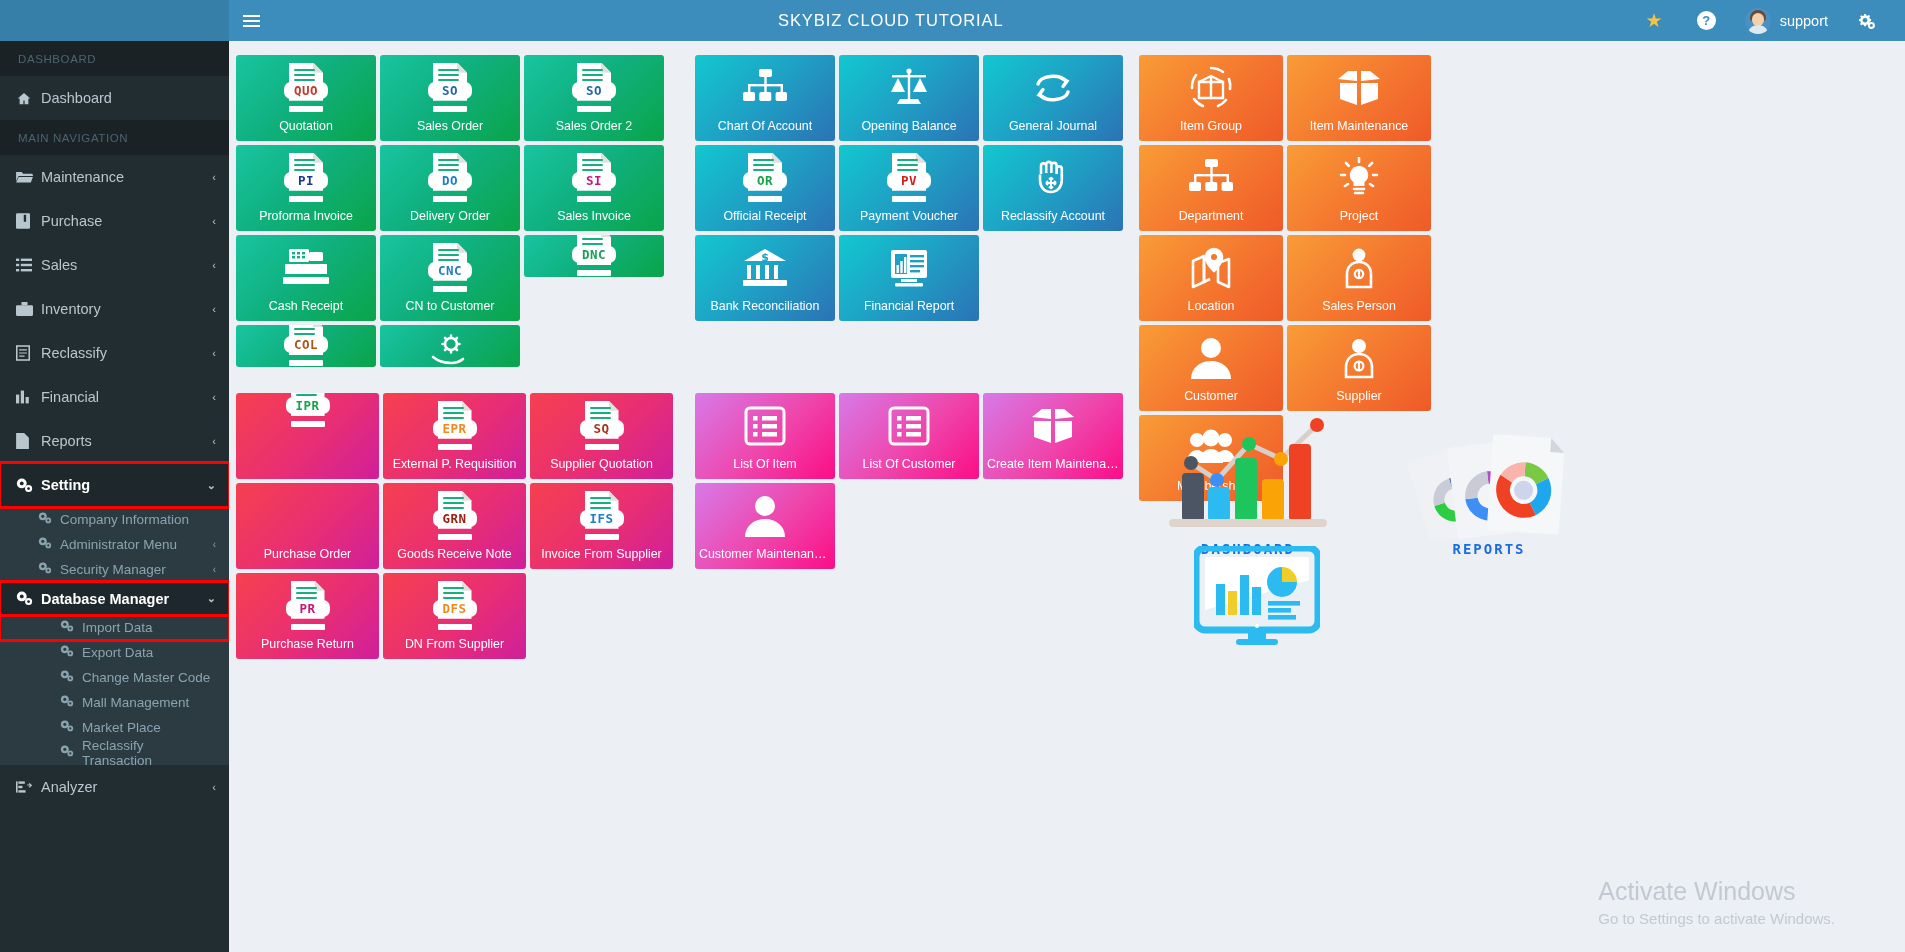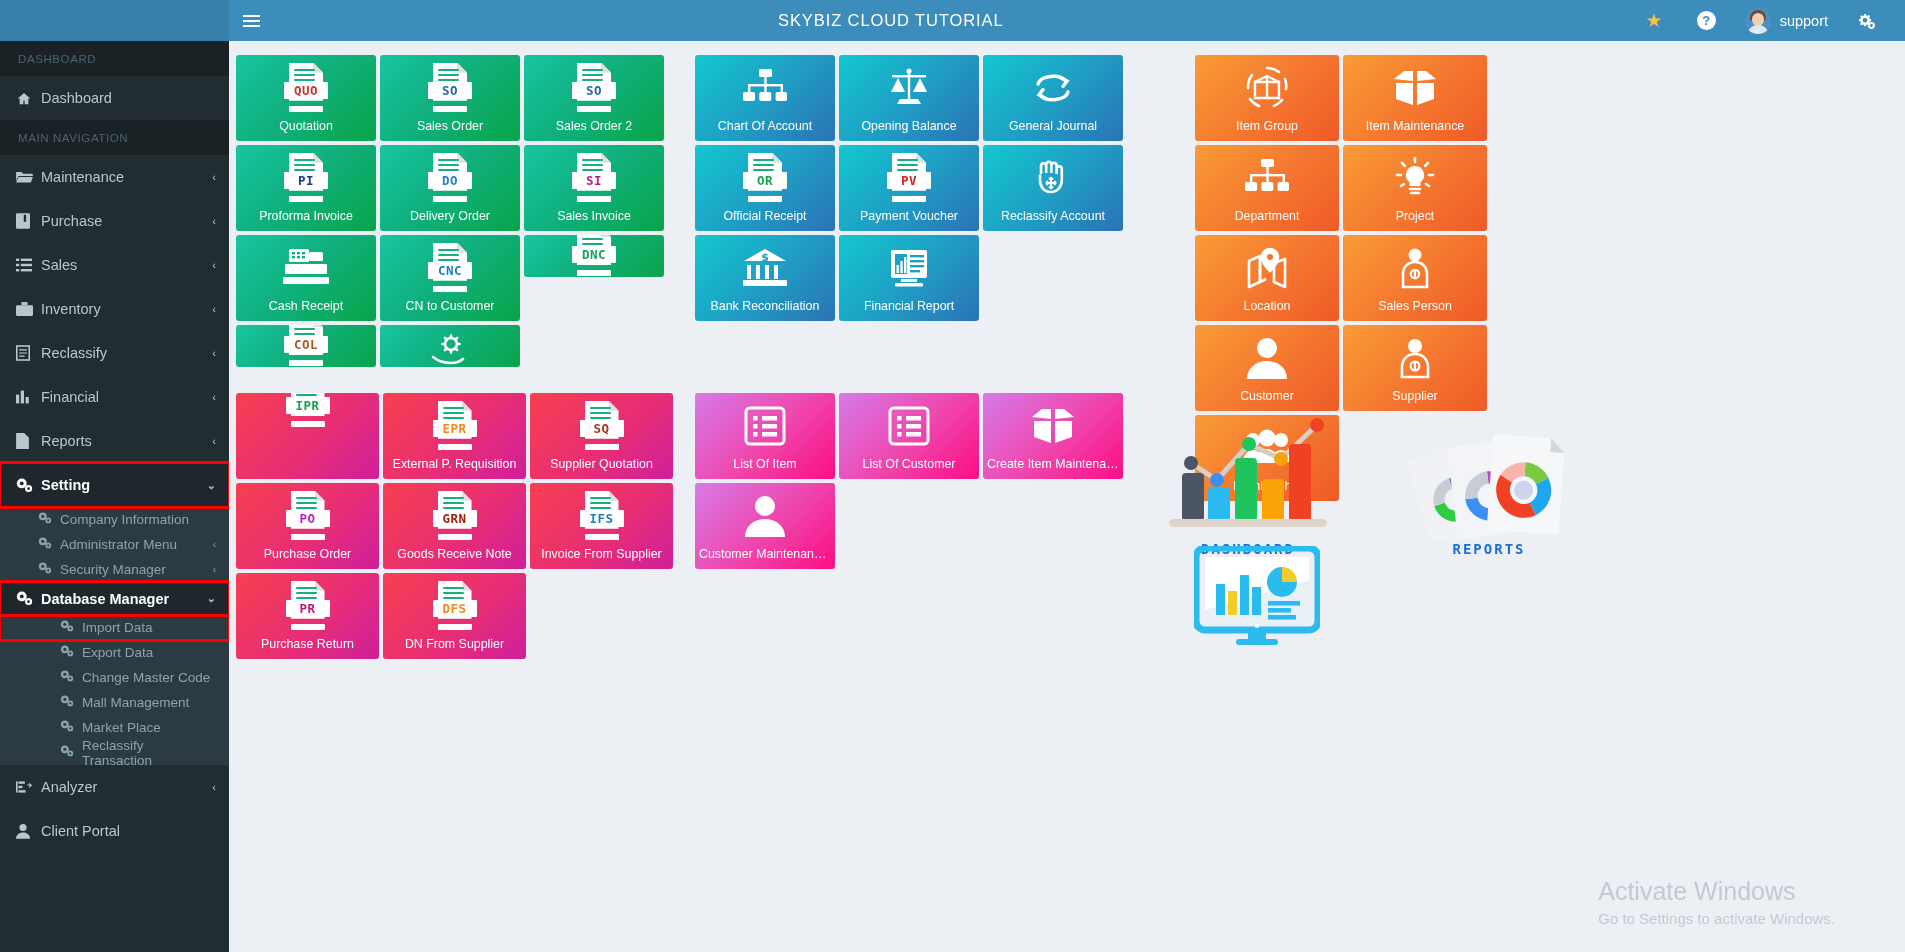--- a/index.html
+++ b/index.html
@@ -104,21 +104,21 @@
     clip-path: polygon(0 0, 72% 0, 100% 26%, 100% 100%, 0 100%);
   }
   .docicon .fold { position:absolute; right:5px; top:0; width:10px; height:10px;
                    background: rgba(0,0,0,.12); clip-path: polygon(0 0, 100% 100%, 0 100%); }
   .docicon .rules { position:absolute; left:10px; top:6px; width:21px; }
   .docicon .rules i { display:block; height:2.4px; background:#16b07c; margin-bottom:2.6px; border-radius:1px; }
   .docicon .badge {
     position: absolute; left: 0; top: 19px; width: 44px; height: 17px; background: #fff;
     display: flex; align-items: center; justify-content: center;
     font-family: "DejaVu Sans Mono", monospace; font-weight: bold; font-size: 12.5px;
-    letter-spacing: .4px; border-radius: 1px;
+    letter-spacing: .4px; border-radius: 7px;
   }
   .docicon .base { position:absolute; left:5px; bottom:1px; width:34px; height:6px; background:#fff; border-radius:1px;}
 
   
   .svgico svg { display: block; }
 
   
   .illus { position: absolute; }
   .illus-cap {
     text-align: center; font-family: "DejaVu Sans Mono", monospace; font-weight: bold;
@@ -410,29 +410,20 @@
           <rect x="3" y="1" width="8" height="3"></rect>
         <rect x="3" y="6.5" width="5" height="3"></rect>
           <rect x="3" y="12" width="9" height="3"></rect>
         <path d="M14 5.5h4M16.5 3.5l2.5 2.5-2.5 2.5" stroke="#b8c7ce" stroke-width="1.5" fill="none"></path>
       </svg>
     </span>
     <span class="lbl">Analyzer</span>
     <span class="arr">‹</span>
   </div>
 
-  <div class="side-item">
-    <span class="ico">
-      <svg width="14" height="16" viewBox="0 0 18 20" fill="#b8c7ce">
-          <circle cx="9" cy="5.5" r="4.6"></circle>
-          <path d="M0 20c0-5 4-8 9-8s9 3 9 8z"></path>
-        </svg>
-    </span>
-    <span class="lbl">Client Portal</span>
-  </div>
 </div>
 
 <div id="main">
 
   <div class="group" style="left:7px; top:14px; width:432px;">
 
     <div class="tile g-green">
       <div class="tico">
           <div class="docicon">
         <div class="sheet"></div>
@@ -746,21 +737,21 @@
           <rect x="23" y="22" width="10" height="2.4" fill="#1f9fc4"></rect>
           <rect x="14" y="31" width="16" height="3" fill="#ffffff"></rect>
           <rect x="8" y="35" width="28" height="3.4" rx="1.2" fill="#ffffff"></rect>
         </svg>
       </span>
         </div>
       <div class="tlabel">Financial Report</div>
     </div>
   </div>
 
-  <div class="group" style="left:966px; top:14px; width:352px;">
+  <div class="group" style="left:910px; top:14px; width:352px;">
 
     <div class="tile g-orange" style="width:144px;">
       <div class="tico">
           <span class="svgico">
         <svg width="46" height="44" viewBox="0 0 46 44" fill="none" stroke="#ffffff" stroke-width="2.6" stroke-linecap="round">
           <path d="M23 2a20 20 0 0 1 12 4M41 13a20 20 0 0 1 1 10M38 34a20 20 0 0 1-8 6M15 40a20 20 0 0 1-9-7M4 22a20 20 0 0 1 4-13"></path>
           <path d="M11 16h24v16H11z" stroke-width="2.4"></path>
               <path d="M11 16 23 10l12 6M23 10v22" stroke-width="2.4"></path>
         </svg>
       </span>
@@ -933,33 +924,20 @@
               <i></i>
             </div>
         <div class="badge" style="color:#a8341a">SQ</div>
         <div class="base"></div>
       </div>
         </div>
       <div class="tlabel">Supplier Quotation</div>
     </div>
 
     <div class="tile g-red" style="width:143px;">
-      <div class="tico">
-          <div class="docicon">
-        <div class="sheet"></div>
-            <div class="fold"></div>
-            <div class="rules">
-              <i></i>
-              <i></i>
-              <i></i>
-            </div>
-        <div class="badge" style="color:#c41ec4">PO</div>
-        <div class="base"></div>
-      </div>
-        </div>
       <div class="tlabel">Purchase Order</div>
     </div>
 
     <div class="tile g-red" style="width:143px;">
       <div class="tico">
           <div class="docicon">
         <div class="sheet"></div>
             <div class="fold"></div>
             <div class="rules">
               <i></i>

